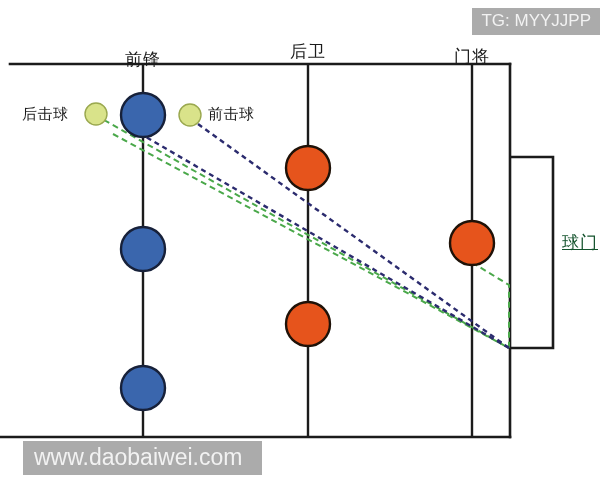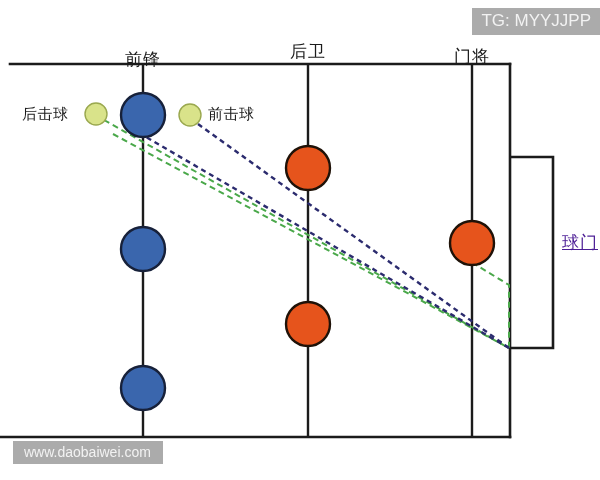--- a/index.html
+++ b/index.html
@@ -33,21 +33,21 @@
     position: absolute;
     font-size: 17px;
     color: #1b1b1b;
     white-space: nowrap;
     transform: translateX(-50%);
     letter-spacing: 1px;
   }
   .side-label {
     position: absolute;
     font-size: 17px;
-    color: #4c1d95;
+    color: #14532d;
     white-space: nowrap;
     letter-spacing: 1px;
     text-decoration: underline;
   }
   .legend-label {
     position: absolute;
     font-size: 15px;
     color: #1b1b1b;
     white-space: nowrap;
     letter-spacing: 0.5px;
@@ -59,24 +59,24 @@
     white-space: nowrap;
     font-weight: 400;
   }
   #wm-top {
     right: 0px;
     top: 8px;
     font-size: 17px;
     padding: 3px 9px 4px 9px;
   }
   #wm-bottom {
-    left: 13px;
+    left: 23px;
     top: 441px;
-    font-size: 14px;
-    padding: 3px 12px 4px 11px;
+    font-size: 23px;
+    padding: 3px 20px 4px 11px;
   }
 </style>
 </head>
 <body>
 
 <div id="stage">
 
   <svg class="diagram" viewBox="0 0 600 480" xmlns="http://www.w3.org/2000/svg">
 
     <g>

